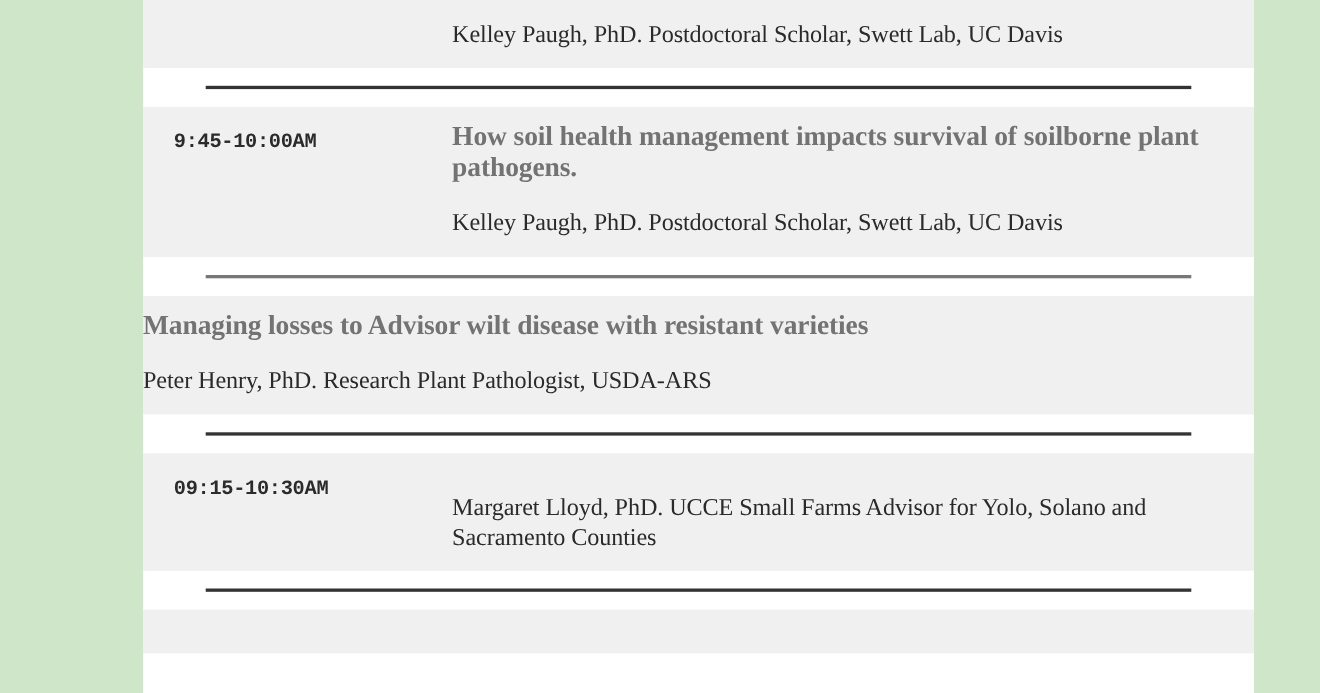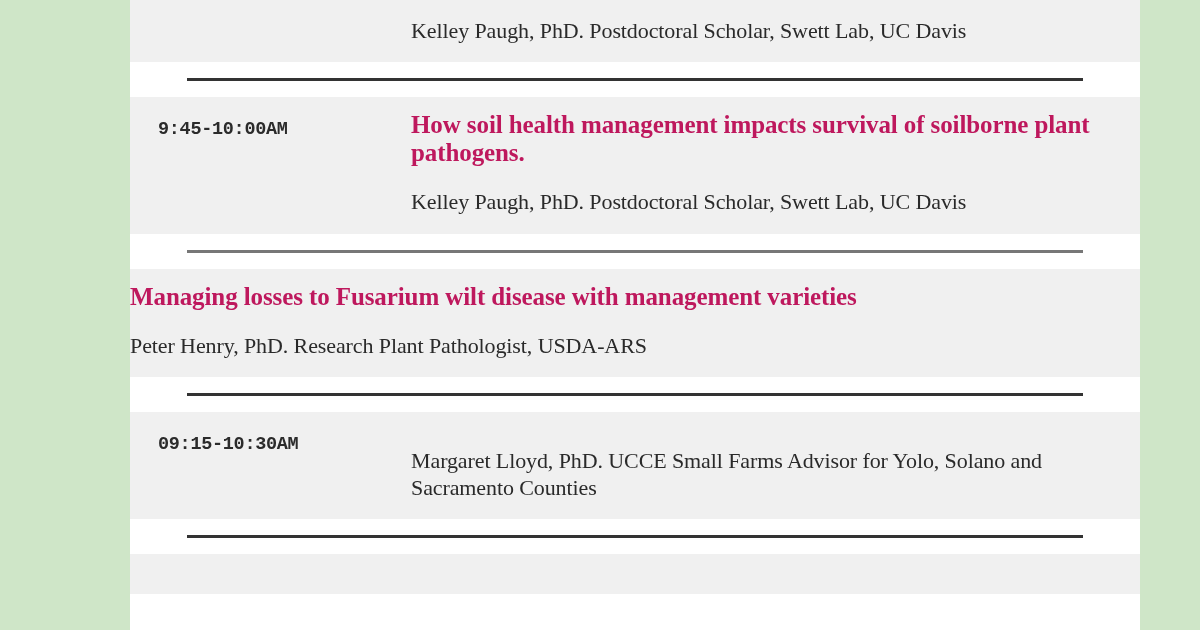--- a/index.html
+++ b/index.html
@@ -62,21 +62,21 @@
     padding-top: 14px;
     padding-right: 30px;
     padding-bottom: 18px;
   }
 
   .talk-title {
     font-family: "Liberation Serif", "DejaVu Serif", serif;
     font-weight: bold;
     font-size: 25px;
     line-height: 1.12;
-    color: #be185d;
+    color: #737373;
     letter-spacing: -0.1px;
   }
 
   .speaker {
     font-family: "Liberation Serif", "DejaVu Serif", serif;
     font-weight: normal;
     font-size: 22px;
     line-height: 1.2;
     color: #2a2a2a;
     margin-top: 22px;
@@ -152,21 +152,21 @@
         <div class="speaker">Kelley Paugh, PhD. Postdoctoral Scholar, Swett Lab, UC Davis</div>
       </div>
     </div>
 
     <div class="separator light">
       <div class="rule"></div>
     </div>
 
     <div class="session">
       <div class="body-cell">
-        <div class="talk-title">Managing losses to Fusarium wilt disease with management varieties</div>
+        <div class="talk-title">Managing losses to Advisor wilt disease with resistant varieties</div>
         <div class="speaker">Peter Henry, PhD. Research Plant Pathologist, USDA-ARS</div>
       </div>
     </div>
 
     <div class="separator">
       <div class="rule"></div>
     </div>
 
     <div class="session">
       <div class="time-cell">09:15-10:30AM</div>

